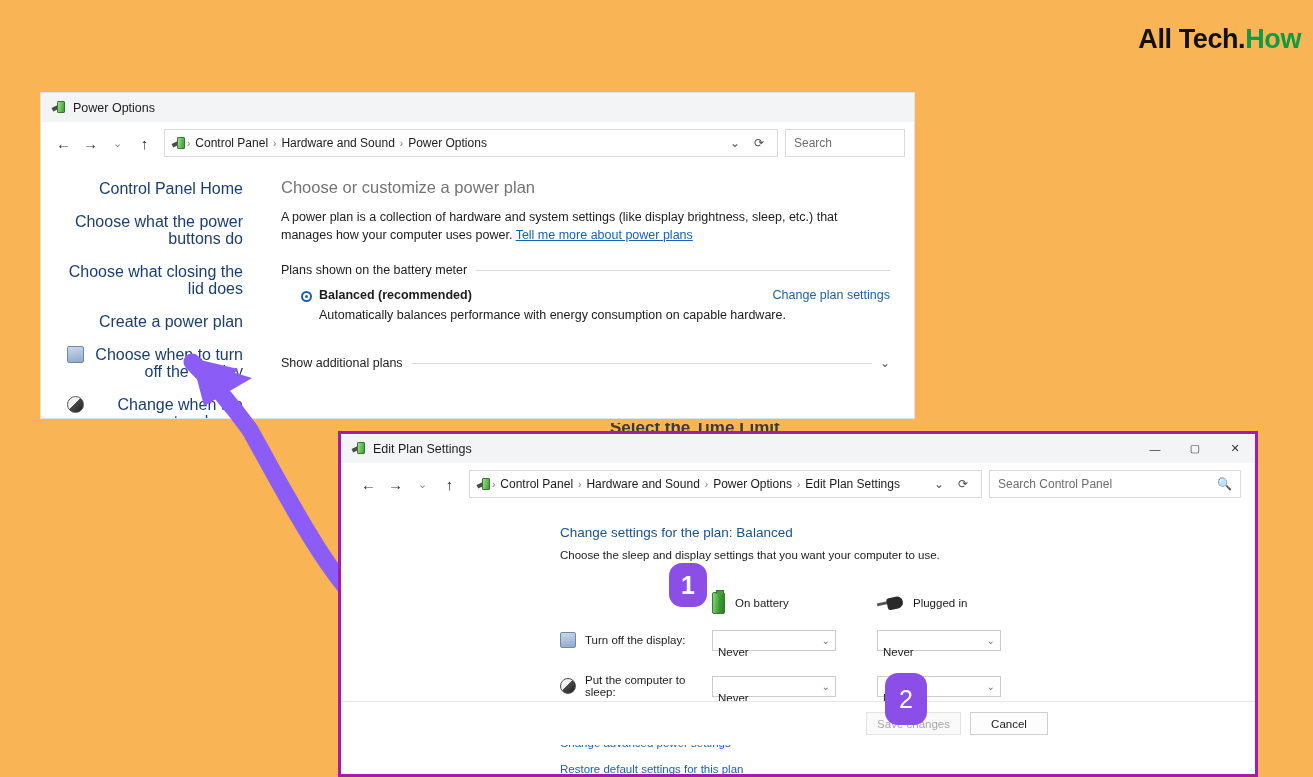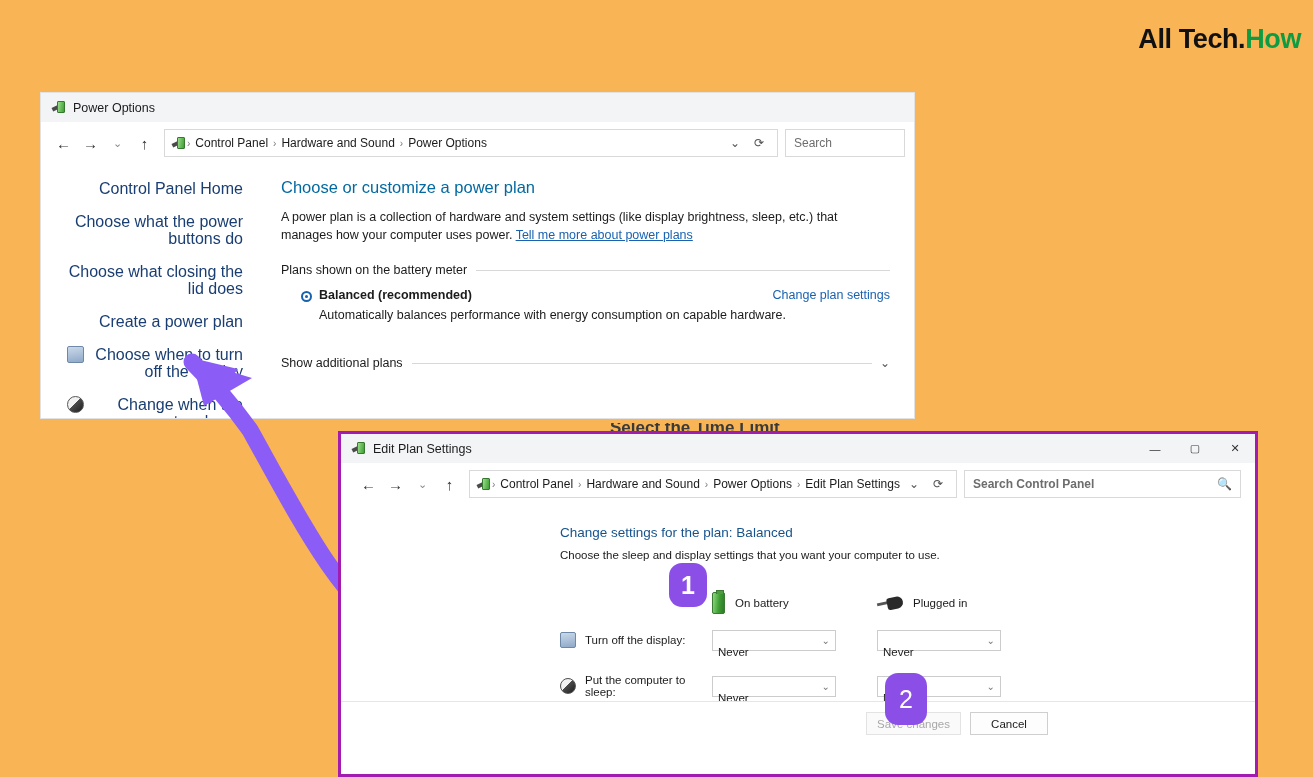--- a/index.html
+++ b/index.html
@@ -146,21 +146,21 @@
   }
   .ic-moon {
     border-radius: 50%;
     background: linear-gradient(135deg,#f2f2f2 0%,#f2f2f2 45%,#4a4a4a 46%,#1d1d1d 100%);
     border: 1px solid #555;
   }
   #win-power .main { flex: 1 1 auto; padding: 14px 24px 0 10px; }
 
   .h1 {
     font-size: 16.5px;
-    color: #0369a1;
+    color: #737373;
     font-weight: normal;
     margin-bottom: 11px;
   }
   .para {
     font-size: 12.5px;
     color: #1b1b1b;
     line-height: 18px;
     max-width: 570px;
   }
   .link-inline {
@@ -487,21 +487,21 @@
         <span class="crumb">Power Options</span>
         <span class="sep">›</span>
         <span class="crumb">Edit Plan Settings</span>
       </div>
       <div class="addr-right">
         <div class="addr-ic">⌄</div>
         <div class="addr-ic">⟳</div>
       </div>
     </div>
 
-    <div class="searchbox" style="width:277px;font-weight:bold;">
+    <div class="searchbox" style="width:252px;">
       <span class="ph">Search Control Panel</span>
       <span class="mag">🔍</span>
     </div>
   </div>
 
   <div class="content">
     <div class="inner">
       <div class="h2">Change settings for the plan: Balanced</div>
       <div class="sub">Choose the sleep and display settings that you want your computer to use.</div>
 
@@ -563,20 +563,24 @@
           <td class="col-opt" style="padding-top:12px;">
             <div class="select">
               <span class="val">Never</span>
               <span class="chv">⌄</span>
             </div>
           </td>
         </tr>
       </tbody>
         </table>
 
+      <div style="margin-top:34px;">
+        <div class="blink">Change advanced power settings</div>
+        <div class="blink">Restore default settings for this plan</div>
+      </div>
     </div>
 
     <div class="footer">
       <div class="btn disabled">Save changes</div>
       <div class="btn">Cancel</div>
     </div>
   </div>
 </div>
 
 <div class="badge" id="badge1">1</div>

